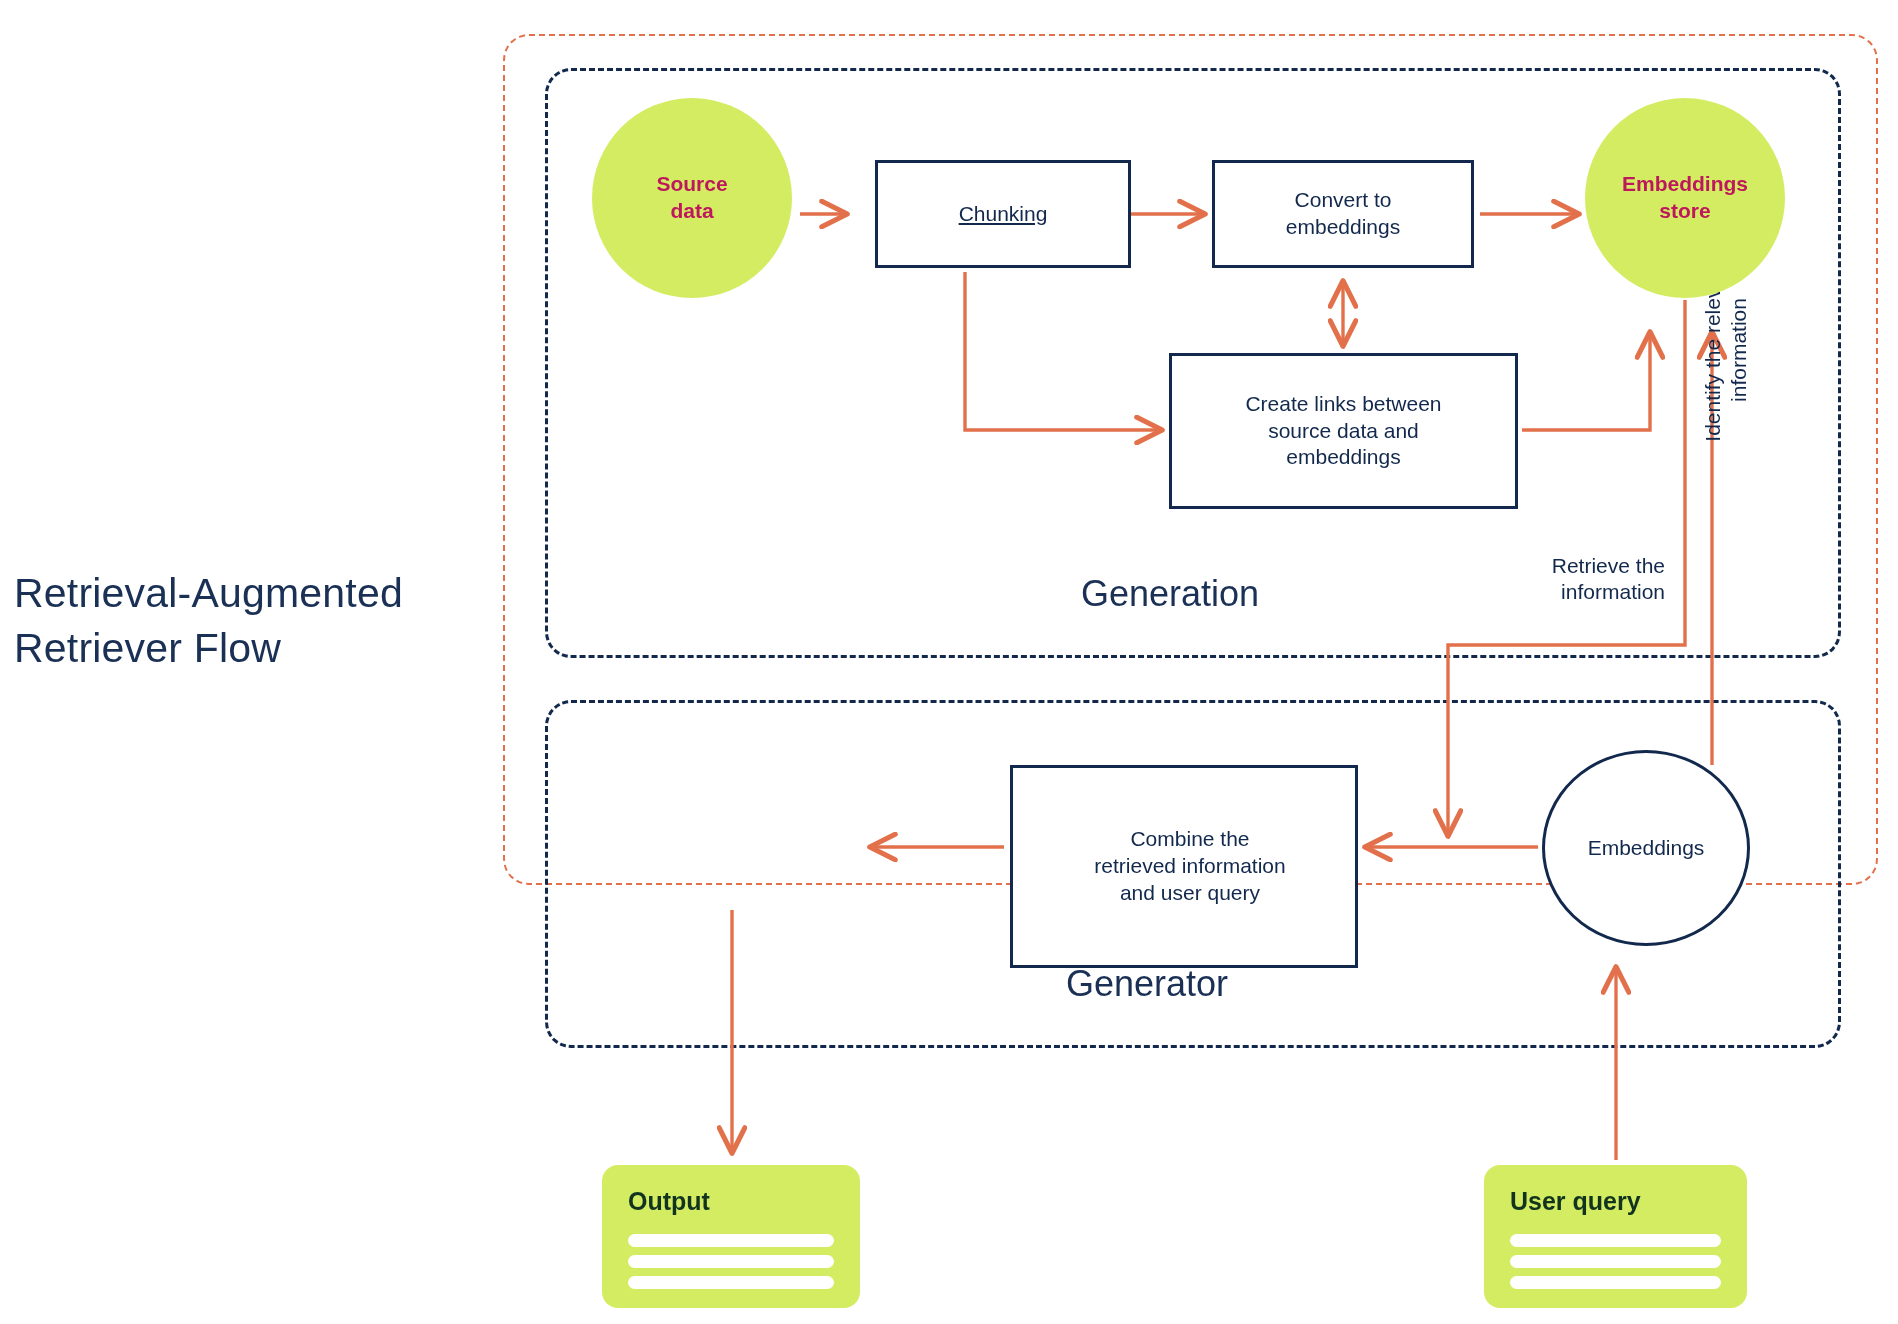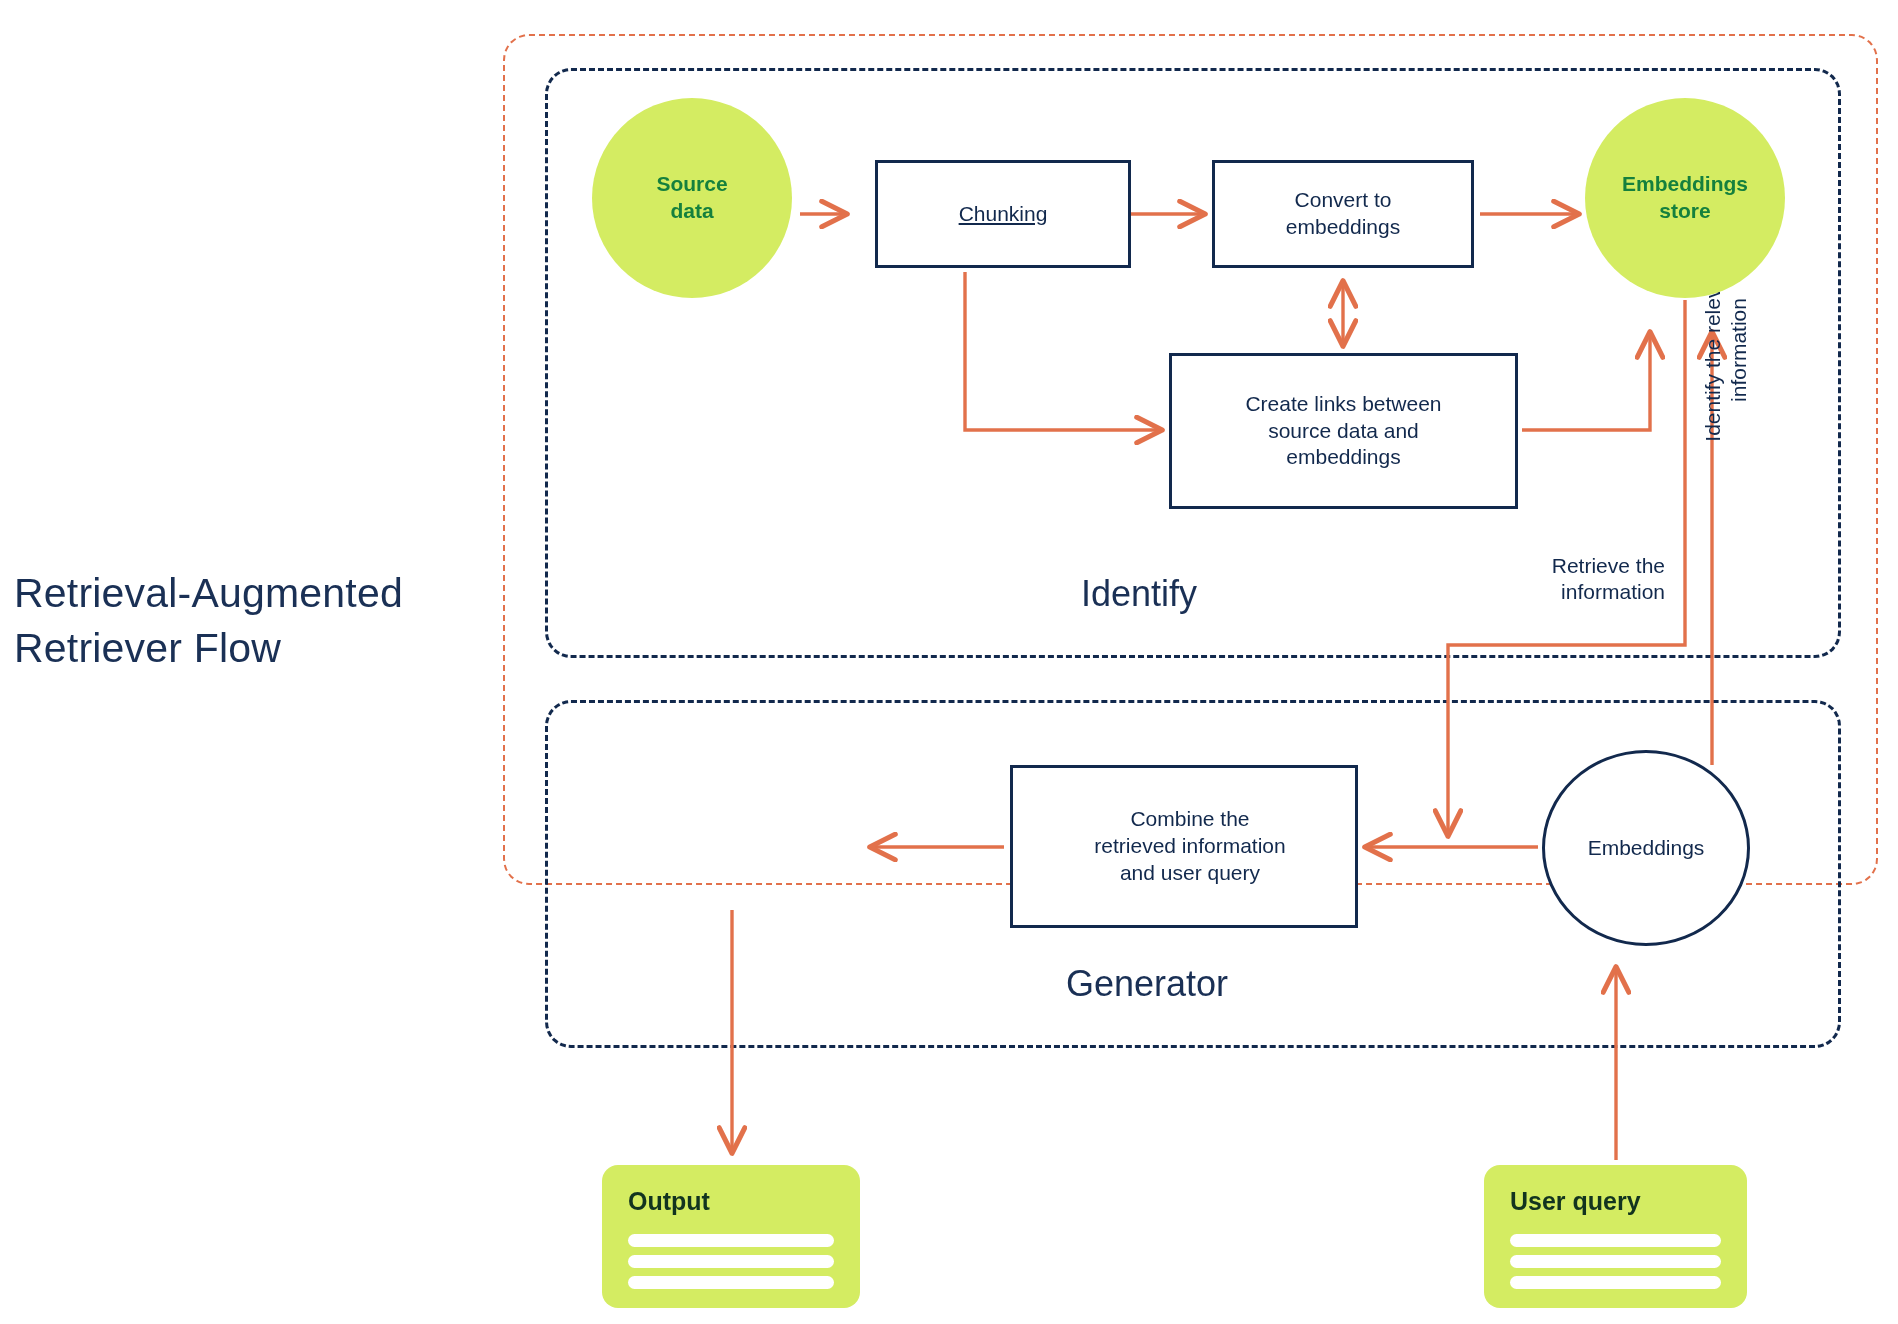--- a/index.html
+++ b/index.html
@@ -39,31 +39,31 @@
   .node{
     position:absolute;box-sizing:border-box;display:flex;align-items:center;
     justify-content:center;text-align:center;color:#12294d;
   }
   .box{
     background:#fff;border:3px solid #12294d;font-size:21px;line-height:1.28;
   }
   .circle{
     border-radius:50%;font-size:21px;line-height:1.28;font-weight:600;
   }
-  .circle.lime{background:#d4ec62;border:none;color:#15803d;}
+  .circle.lime{background:#d4ec62;border:none;color:#be185d;}
   .circle.hollow{background:#fff;border:3px solid #12294d;font-weight:400;}
 
   
   .n-source{left:592px;top:98px;width:200px;height:200px;}
   .n-chunking{left:875px;top:160px;width:256px;height:108px;text-decoration:underline;}
   .n-convert{left:1212px;top:160px;width:262px;height:108px;}
   .n-store{left:1585px;top:98px;width:200px;height:200px;}
   .n-links{left:1169px;top:353px;width:349px;height:156px;}
   .n-llm{left:601px;top:785px;width:262px;height:122px;}
-  .n-combine{left:1010px;top:765px;width:348px;height:163px;padding-left:12px;}
+  .n-combine{left:1010px;top:765px;width:348px;height:203px;padding-left:12px;}
   .n-emb{left:1542px;top:750px;width:208px;height:196px;}
 
   
   .card{
     position:absolute;background:#d4ec62;border-radius:16px;box-sizing:border-box;
     padding:22px 26px 24px 26px;
   }
   .card-title{font-size:25px;color:#12341f;font-weight:700;margin-bottom:18px;}
   .card-lines{display:flex;flex-direction:column;gap:8px;}
   .card-line{height:13px;background:#ffffff;border-radius:7px;}
@@ -85,21 +85,21 @@
 <body>
 
 <div class="canvas">
 
   <div class="title">Retrieval-Augmented Retriever Flow</div>
 
   <div class="outer-dash"></div>
   <div class="sec-dash sec-retriever"></div>
   <div class="sec-dash sec-generator"></div>
 
-  <div class="sec-label lbl-retriever">Identify</div>
+  <div class="sec-label lbl-retriever">Generation</div>
   <div class="sec-label lbl-generator">Generator</div>
 
   <svg class="wires" viewBox="0 0 1898 1324">
     <defs>
       <marker id="ah" viewBox="0 0 12 12" refX="10.5" refY="6" markerWidth="9" markerHeight="9" orient="auto-start-reverse">
         <path d="M1,1 L11,6 L1,11" fill="none" stroke="#e2714b" stroke-width="2" stroke-linecap="round" stroke-linejoin="round"></path>
       </marker>
     </defs>
     <g fill="none" stroke="#e2714b" stroke-width="3.4" stroke-linecap="butt" stroke-linejoin="miter">
 

